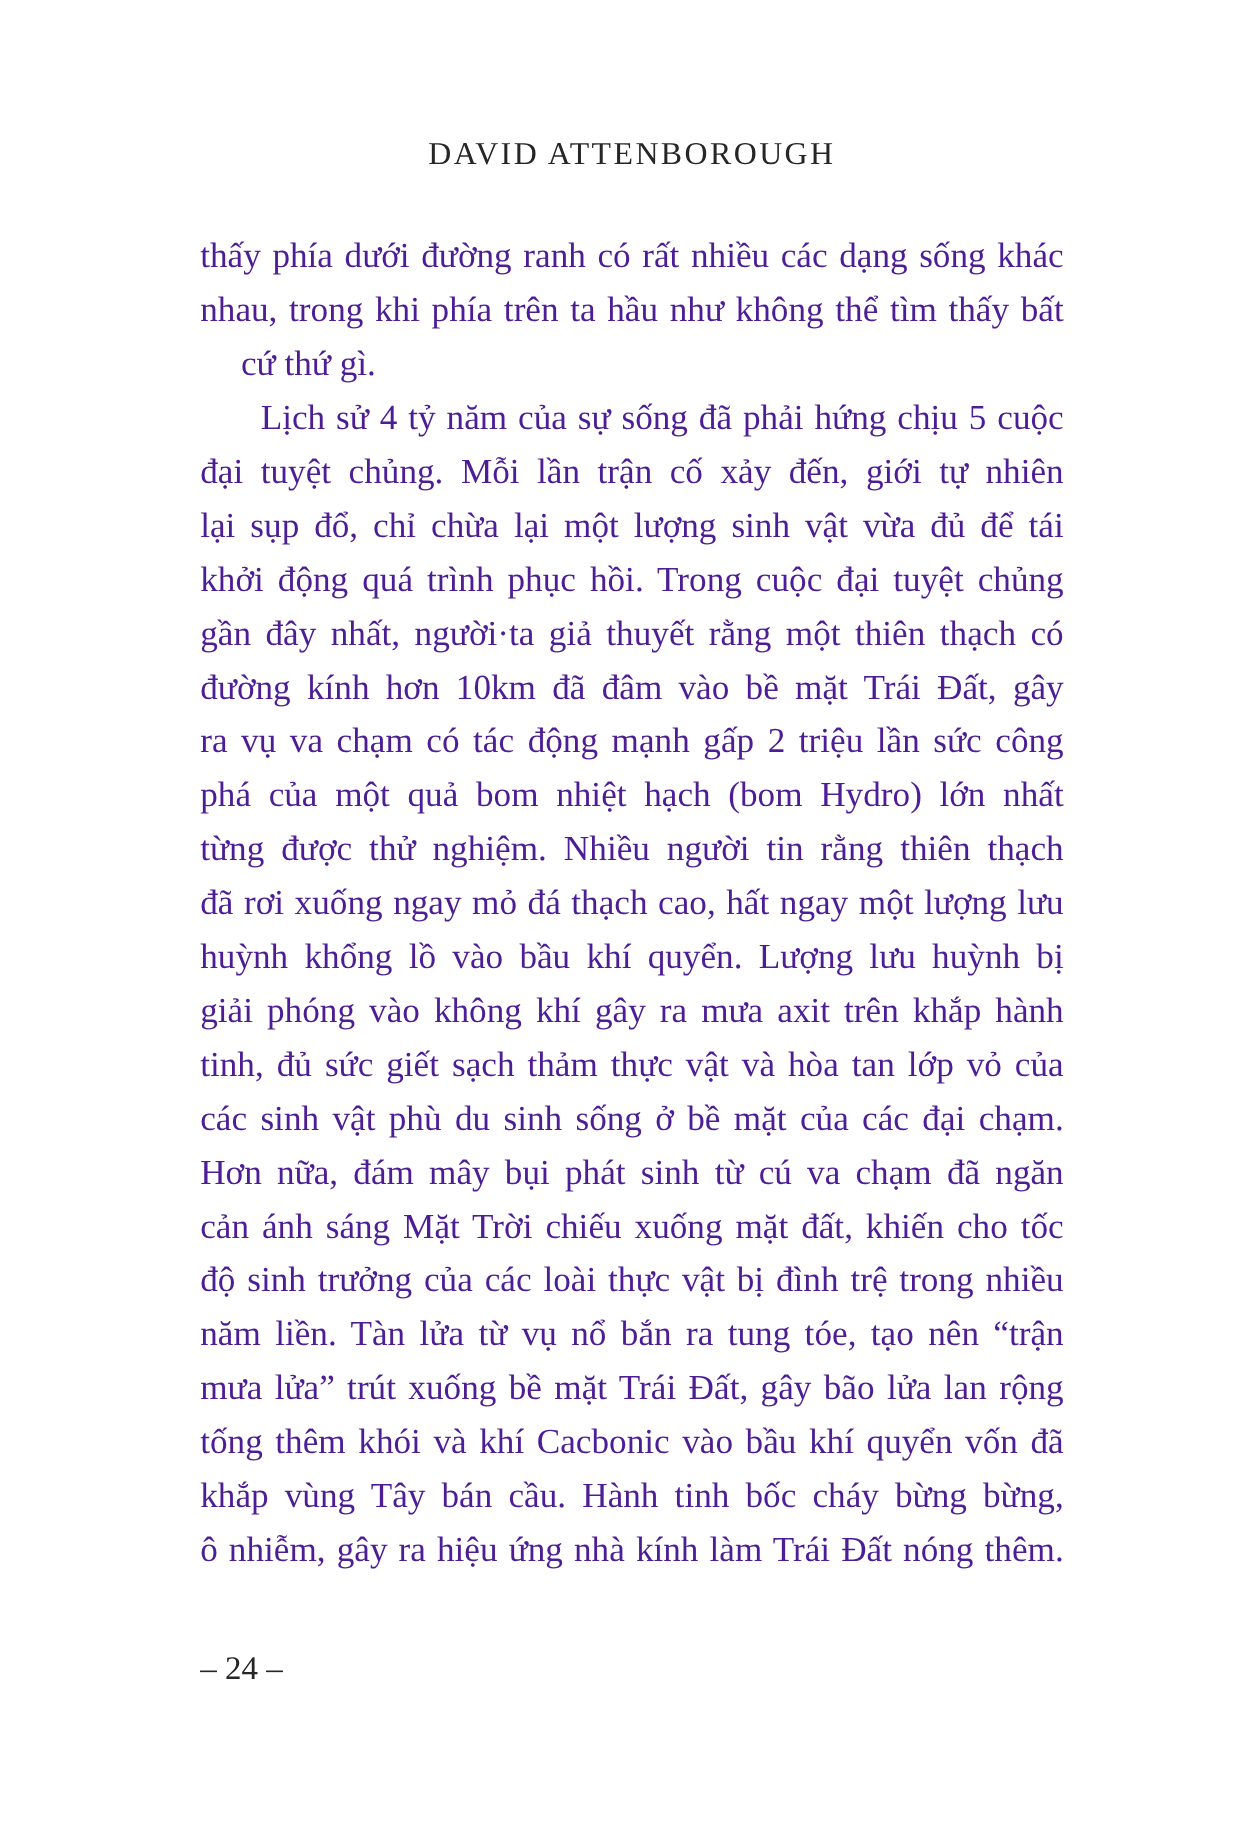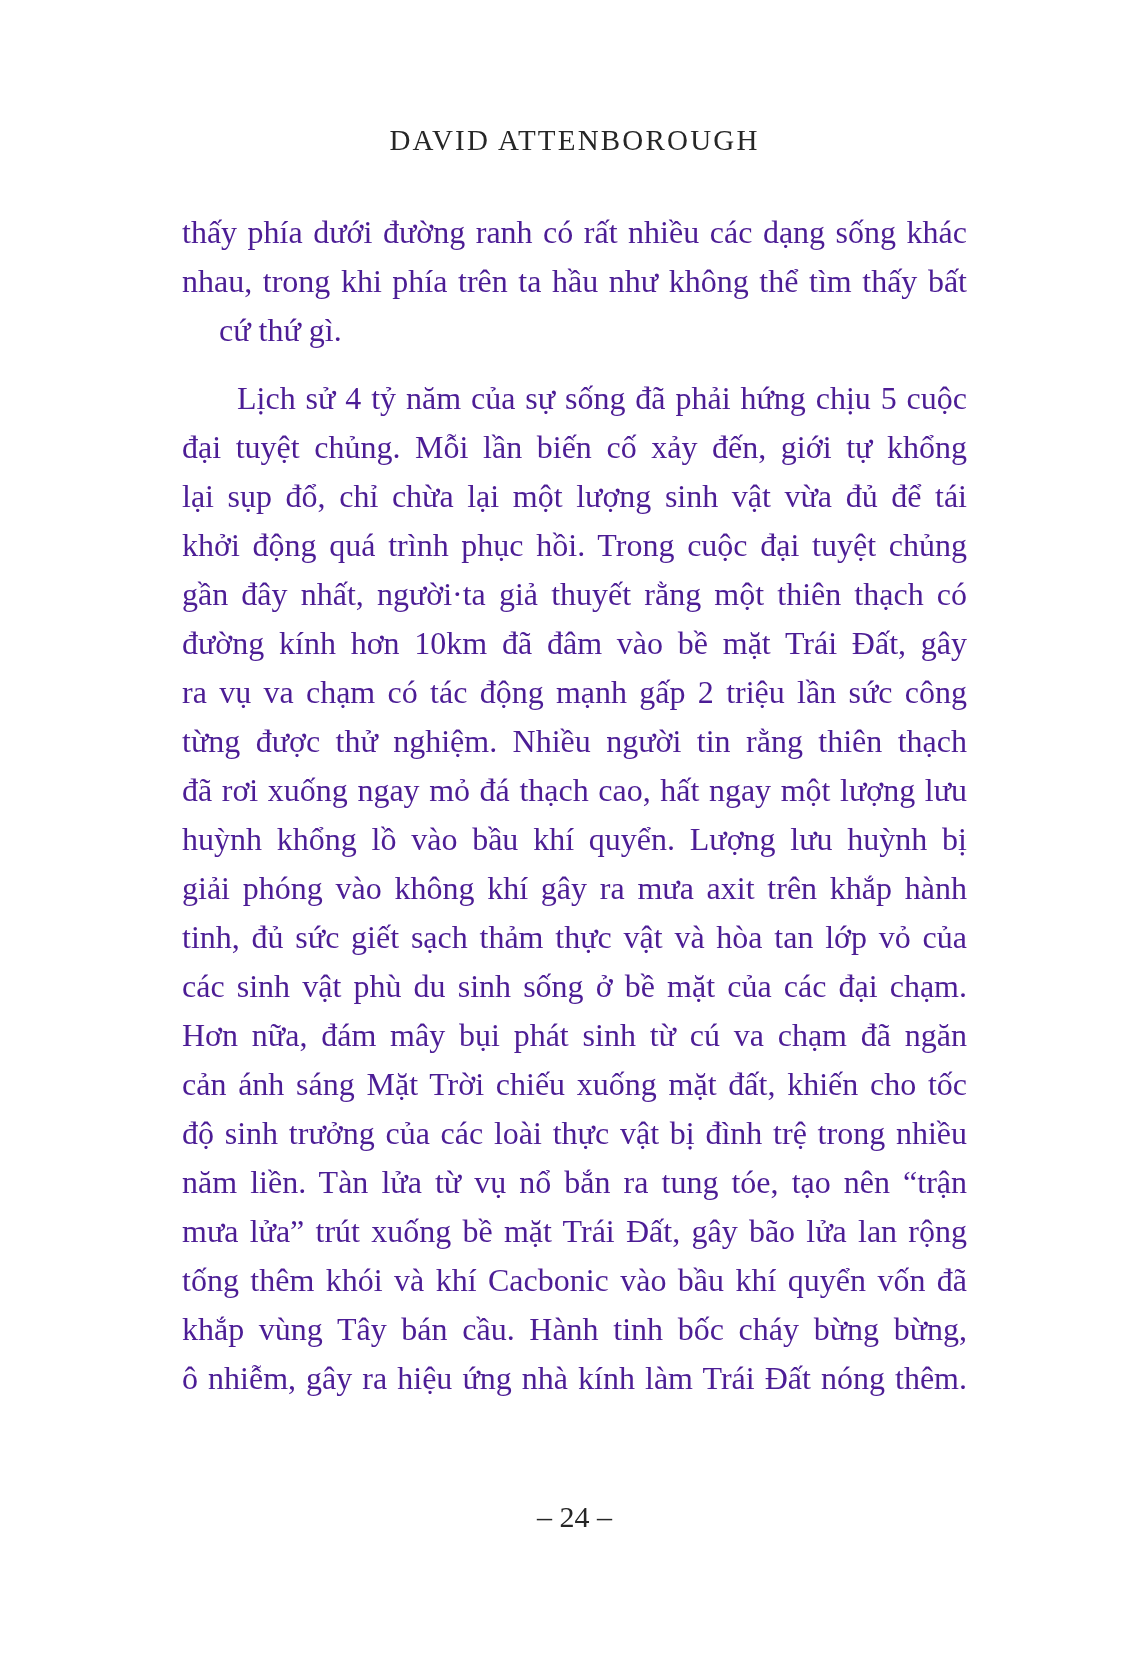--- a/index.html
+++ b/index.html
@@ -27,61 +27,62 @@
     color: #262626;
     white-space: nowrap;
   }
   .body-text {
     position: absolute;
     left: 182px;
     top: 208px;
     width: 785px;
   }
   .paragraph { margin: 0; }
-  .paragraph + .paragraph { margin-top: 19px; }
+  .paragraph + .paragraph { }
   .text-line {
     font-size: 32px;
     line-height: 49px;
     text-align: justify;
     text-align-last: justify;
     color: #4c1d95;
   }
   .text-line.indent { padding-left: 55px; }
   .text-line.no-justify { text-align-last: left; margin-left: 37px; }
   .page-footer {
     position: absolute;
     left: 182px;
     top: 1492px;
     width: 785px;
-    text-align: center;
+    text-align: left;
     font-size: 30px;
     line-height: 49px;
     color: #262626;
   }
 </style>
 </head>
 <body>
 
 <div class="page">
   <div class="running-header">DAVID ATTENBOROUGH</div>
 
   <div class="body-text">
       <div class="paragraph">
         <div class="text-line">thấy phía dưới đường ranh có rất nhiều các dạng sống khác</div>
         <div class="text-line">nhau, trong khi phía trên ta hầu như không thể tìm thấy bất</div>
         <div class="text-line no-justify">cứ thứ gì.</div>
       </div>
       <div class="paragraph">
         <div class="text-line indent">Lịch sử 4 tỷ năm của sự sống đã phải hứng chịu 5 cuộc</div>
-        <div class="text-line">đại tuyệt chủng. Mỗi lần biến cố xảy đến, giới tự khổng</div>
+        <div class="text-line">đại tuyệt chủng. Mỗi lần trận cố xảy đến, giới tự nhiên</div>
         <div class="text-line">lại sụp đổ, chỉ chừa lại một lượng sinh vật vừa đủ để tái</div>
         <div class="text-line">khởi động quá trình phục hồi. Trong cuộc đại tuyệt chủng</div>
         <div class="text-line">gần đây nhất, người·ta giả thuyết rằng một thiên thạch có</div>
         <div class="text-line">đường kính hơn 10km đã đâm vào bề mặt Trái Đất, gây</div>
         <div class="text-line">ra vụ va chạm có tác động mạnh gấp 2 triệu lần sức công</div>
+        <div class="text-line">phá của một quả bom nhiệt hạch (bom Hydro) lớn nhất</div>
         <div class="text-line">từng được thử nghiệm. Nhiều người tin rằng thiên thạch</div>
         <div class="text-line">đã rơi xuống ngay mỏ đá thạch cao, hất ngay một lượng lưu</div>
         <div class="text-line">huỳnh khổng lồ vào bầu khí quyển. Lượng lưu huỳnh bị</div>
         <div class="text-line">giải phóng vào không khí gây ra mưa axit trên khắp hành</div>
         <div class="text-line">tinh, đủ sức giết sạch thảm thực vật và hòa tan lớp vỏ của</div>
         <div class="text-line">các sinh vật phù du sinh sống ở bề mặt của các đại chạm.</div>
         <div class="text-line">Hơn nữa, đám mây bụi phát sinh từ cú va chạm đã ngăn</div>
         <div class="text-line">cản ánh sáng Mặt Trời chiếu xuống mặt đất, khiến cho tốc</div>
         <div class="text-line">độ sinh trưởng của các loài thực vật bị đình trệ trong nhiều</div>
         <div class="text-line">năm liền. Tàn lửa từ vụ nổ bắn ra tung tóe, tạo nên “trận</div>

